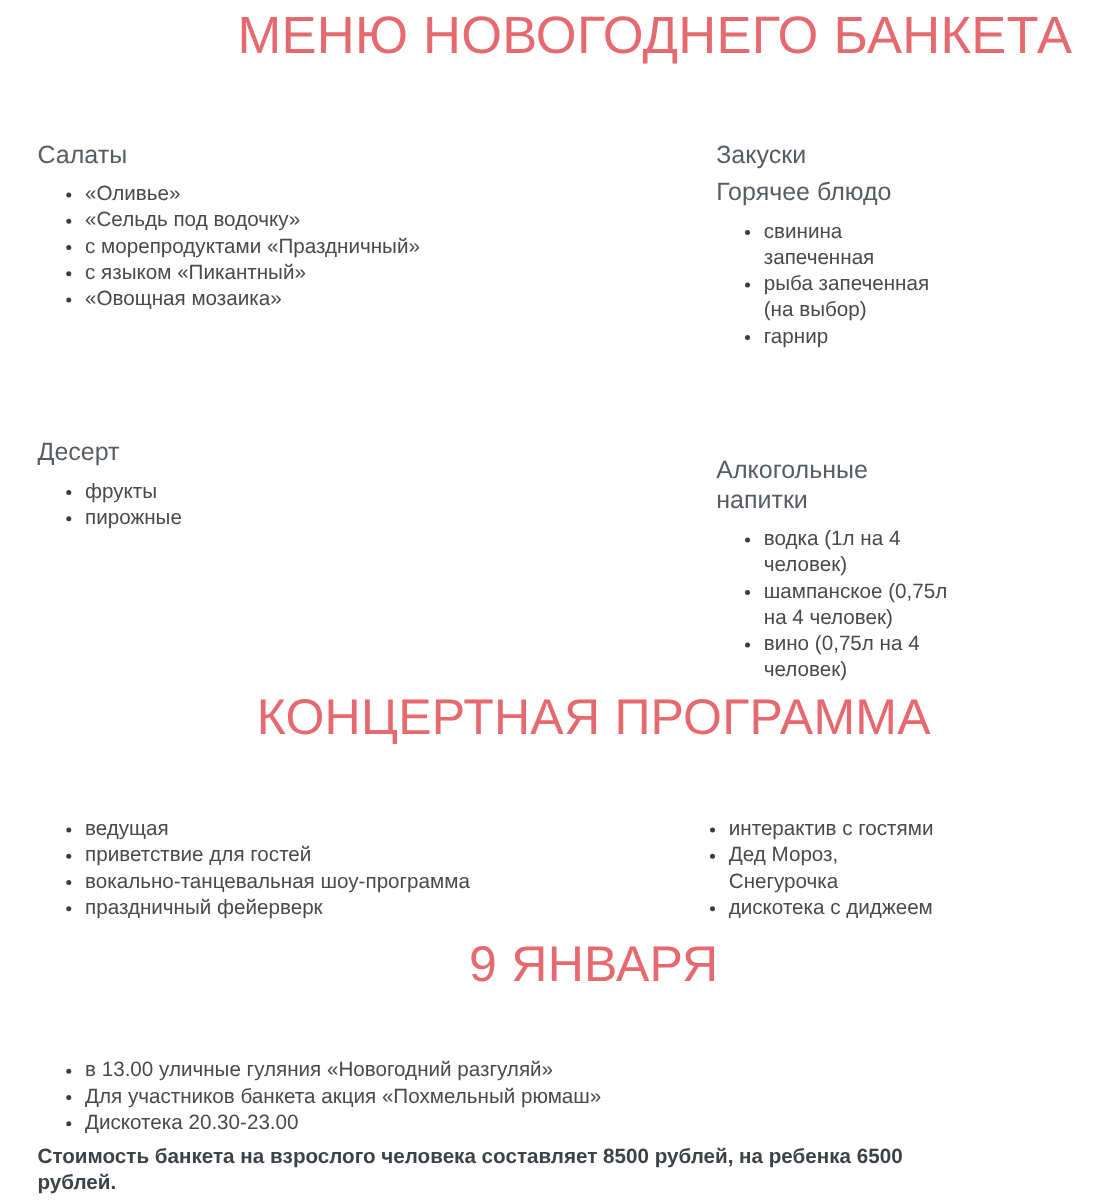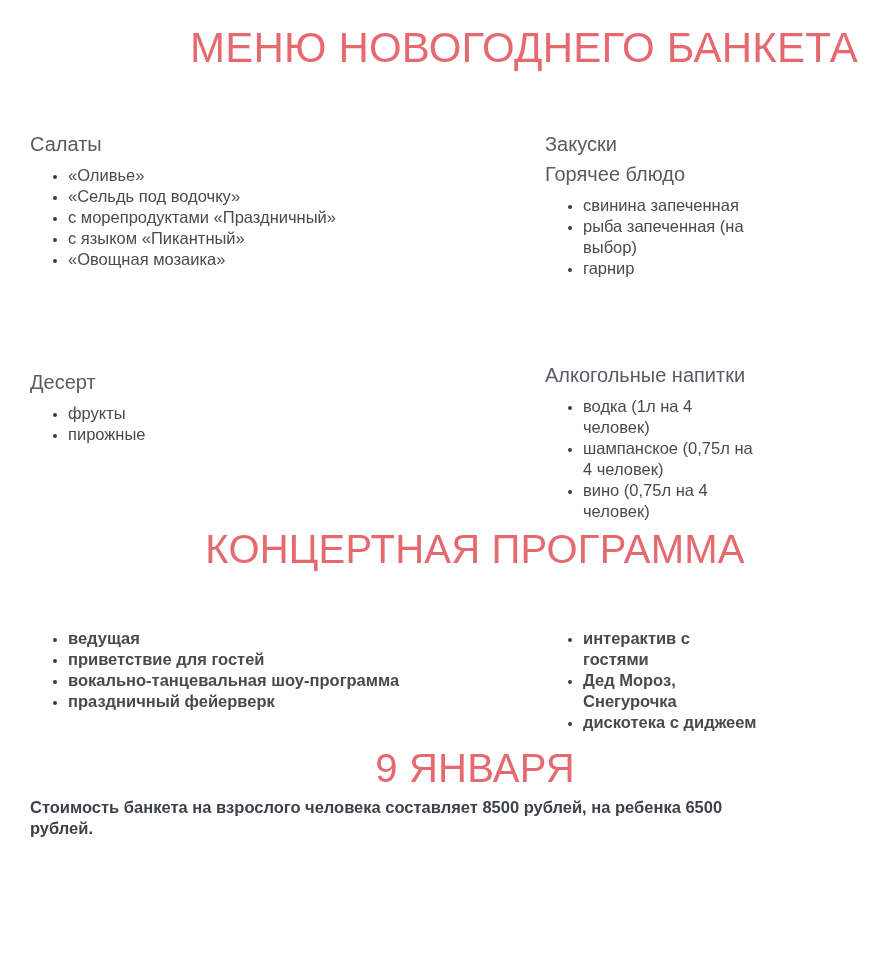--- a/index.html
+++ b/index.html
@@ -8,21 +8,21 @@
     --text:#4a4a4a;
     --note:#3d4248;
   }
   *{box-sizing:border-box;}
   html,body{margin:0;padding:0;background:#ffffff;}
   body{
     width:894px;height:962px;overflow:hidden;
     font-family:"Liberation Sans",sans-serif;
     -webkit-font-smoothing:antialiased;
   }
-  .page{width:760px;height:962px;padding-top:24px;}
+  .page{width:760px;height:962px;padding-top:4px;}
 
   
   .display-heading{
     color:var(--accent);
     font-weight:400;
     text-align:center;
     margin:0;
     padding-left:190px;
     line-height:1.15;
     letter-spacing:.2px;
@@ -31,22 +31,22 @@
   .page-title{font-size:42px;}
   .concert-title{font-size:40px;margin-top:4px;}
   .january-title{font-size:40px;margin-top:12px;}
 
   
   .two-col{
     display:grid;
     grid-template-columns:515px 1fr;
     padding-left:30px;
   }
-  .menu-cols{margin-top:60px;}
-  .concert-cols{margin-top:56px;font-weight:bold;}
+  .menu-cols{margin-top:60px;gap:28px;}
+  .concert-cols{margin-top:56px;}
 
   .section-heading{
     font-size:20px;
     font-weight:400;
     color:var(--heading);
     margin:0;
     line-height:24px;
   }
   ul.bullet-list{
     margin:9px 0 0 0;
@@ -141,16 +141,21 @@
       </ul>
     <ul class="bullet-list col">
         <li>интерактив с гостями</li>
         <li>Дед Мороз, Снегурочка</li>
         <li>дискотека с диджеем</li>
       </ul>
   </div>
 
   <h2 class="display-heading january-title">9 ЯНВАРЯ</h2>
 
+  <ul class="bullet-list single-col january-list">
+      <li>в 13.00 уличные гуляния «Новогодний разгуляй»</li>
+      <li>Для участников банкета акция «Похмельный рюмаш»</li>
+      <li>Дискотека 20.30-23.00</li>
+    </ul>
 
   <p class="price-note">Стоимость банкета на взрослого человека составляет 8500 рублей, на ребенка 6500 рублей.</p>
 
 </main>
 
 </body></html>

